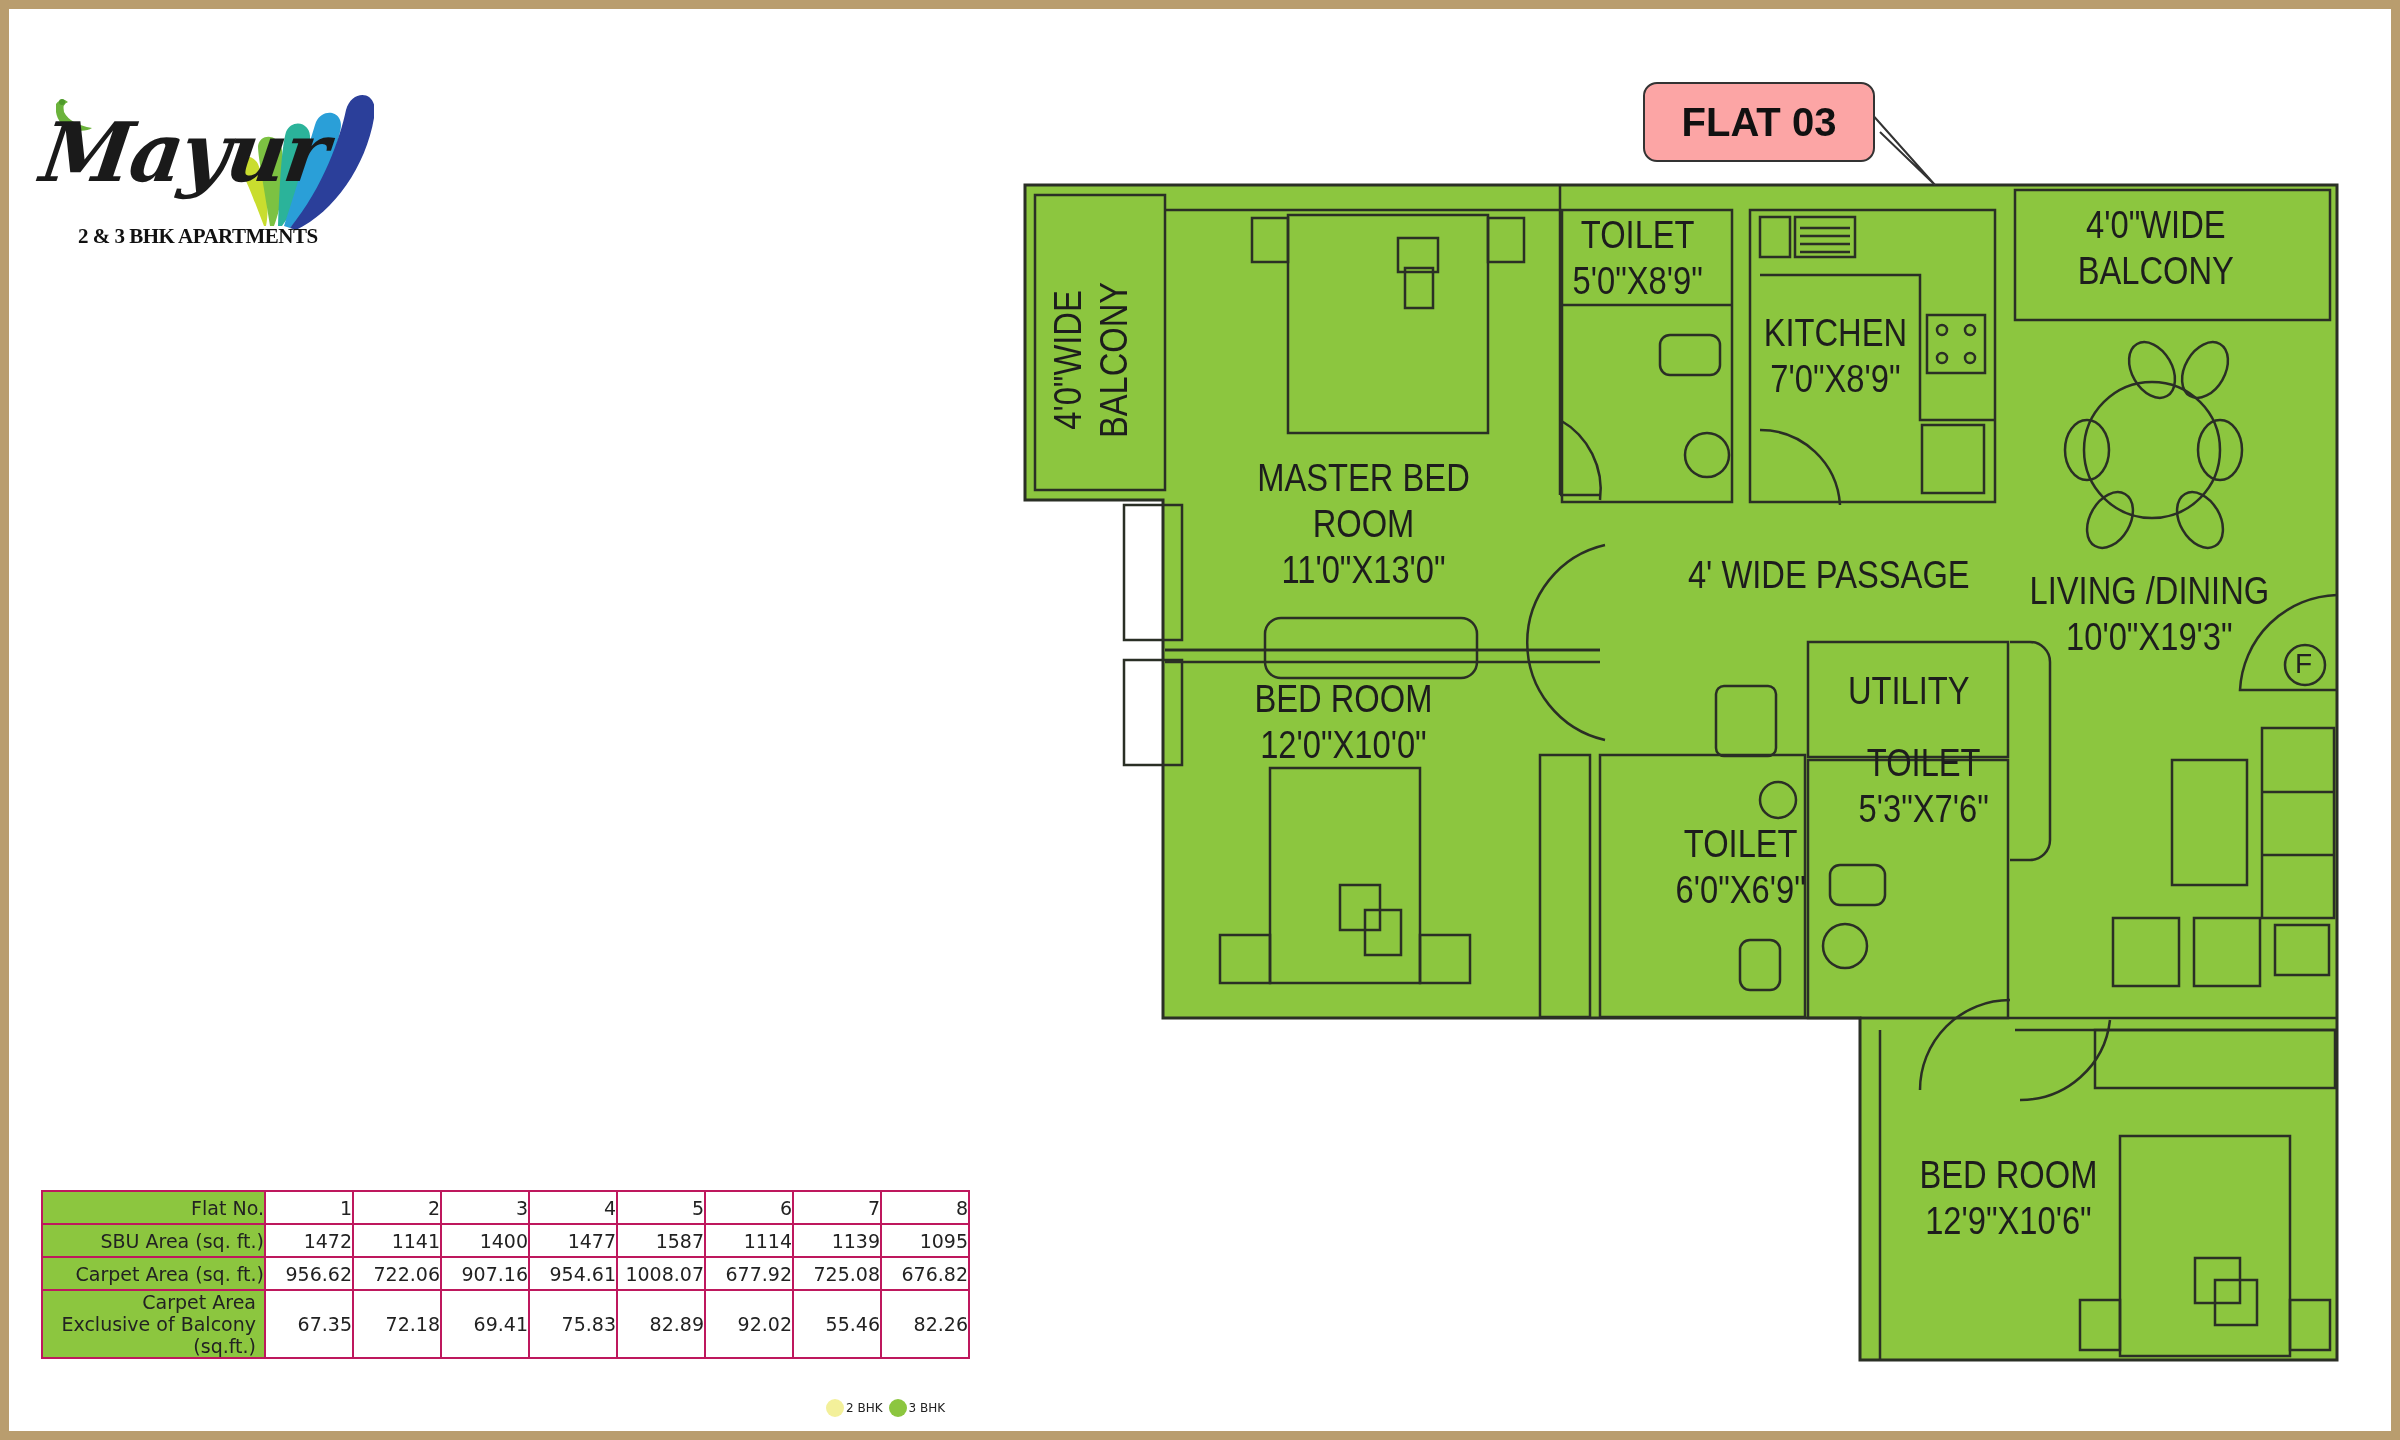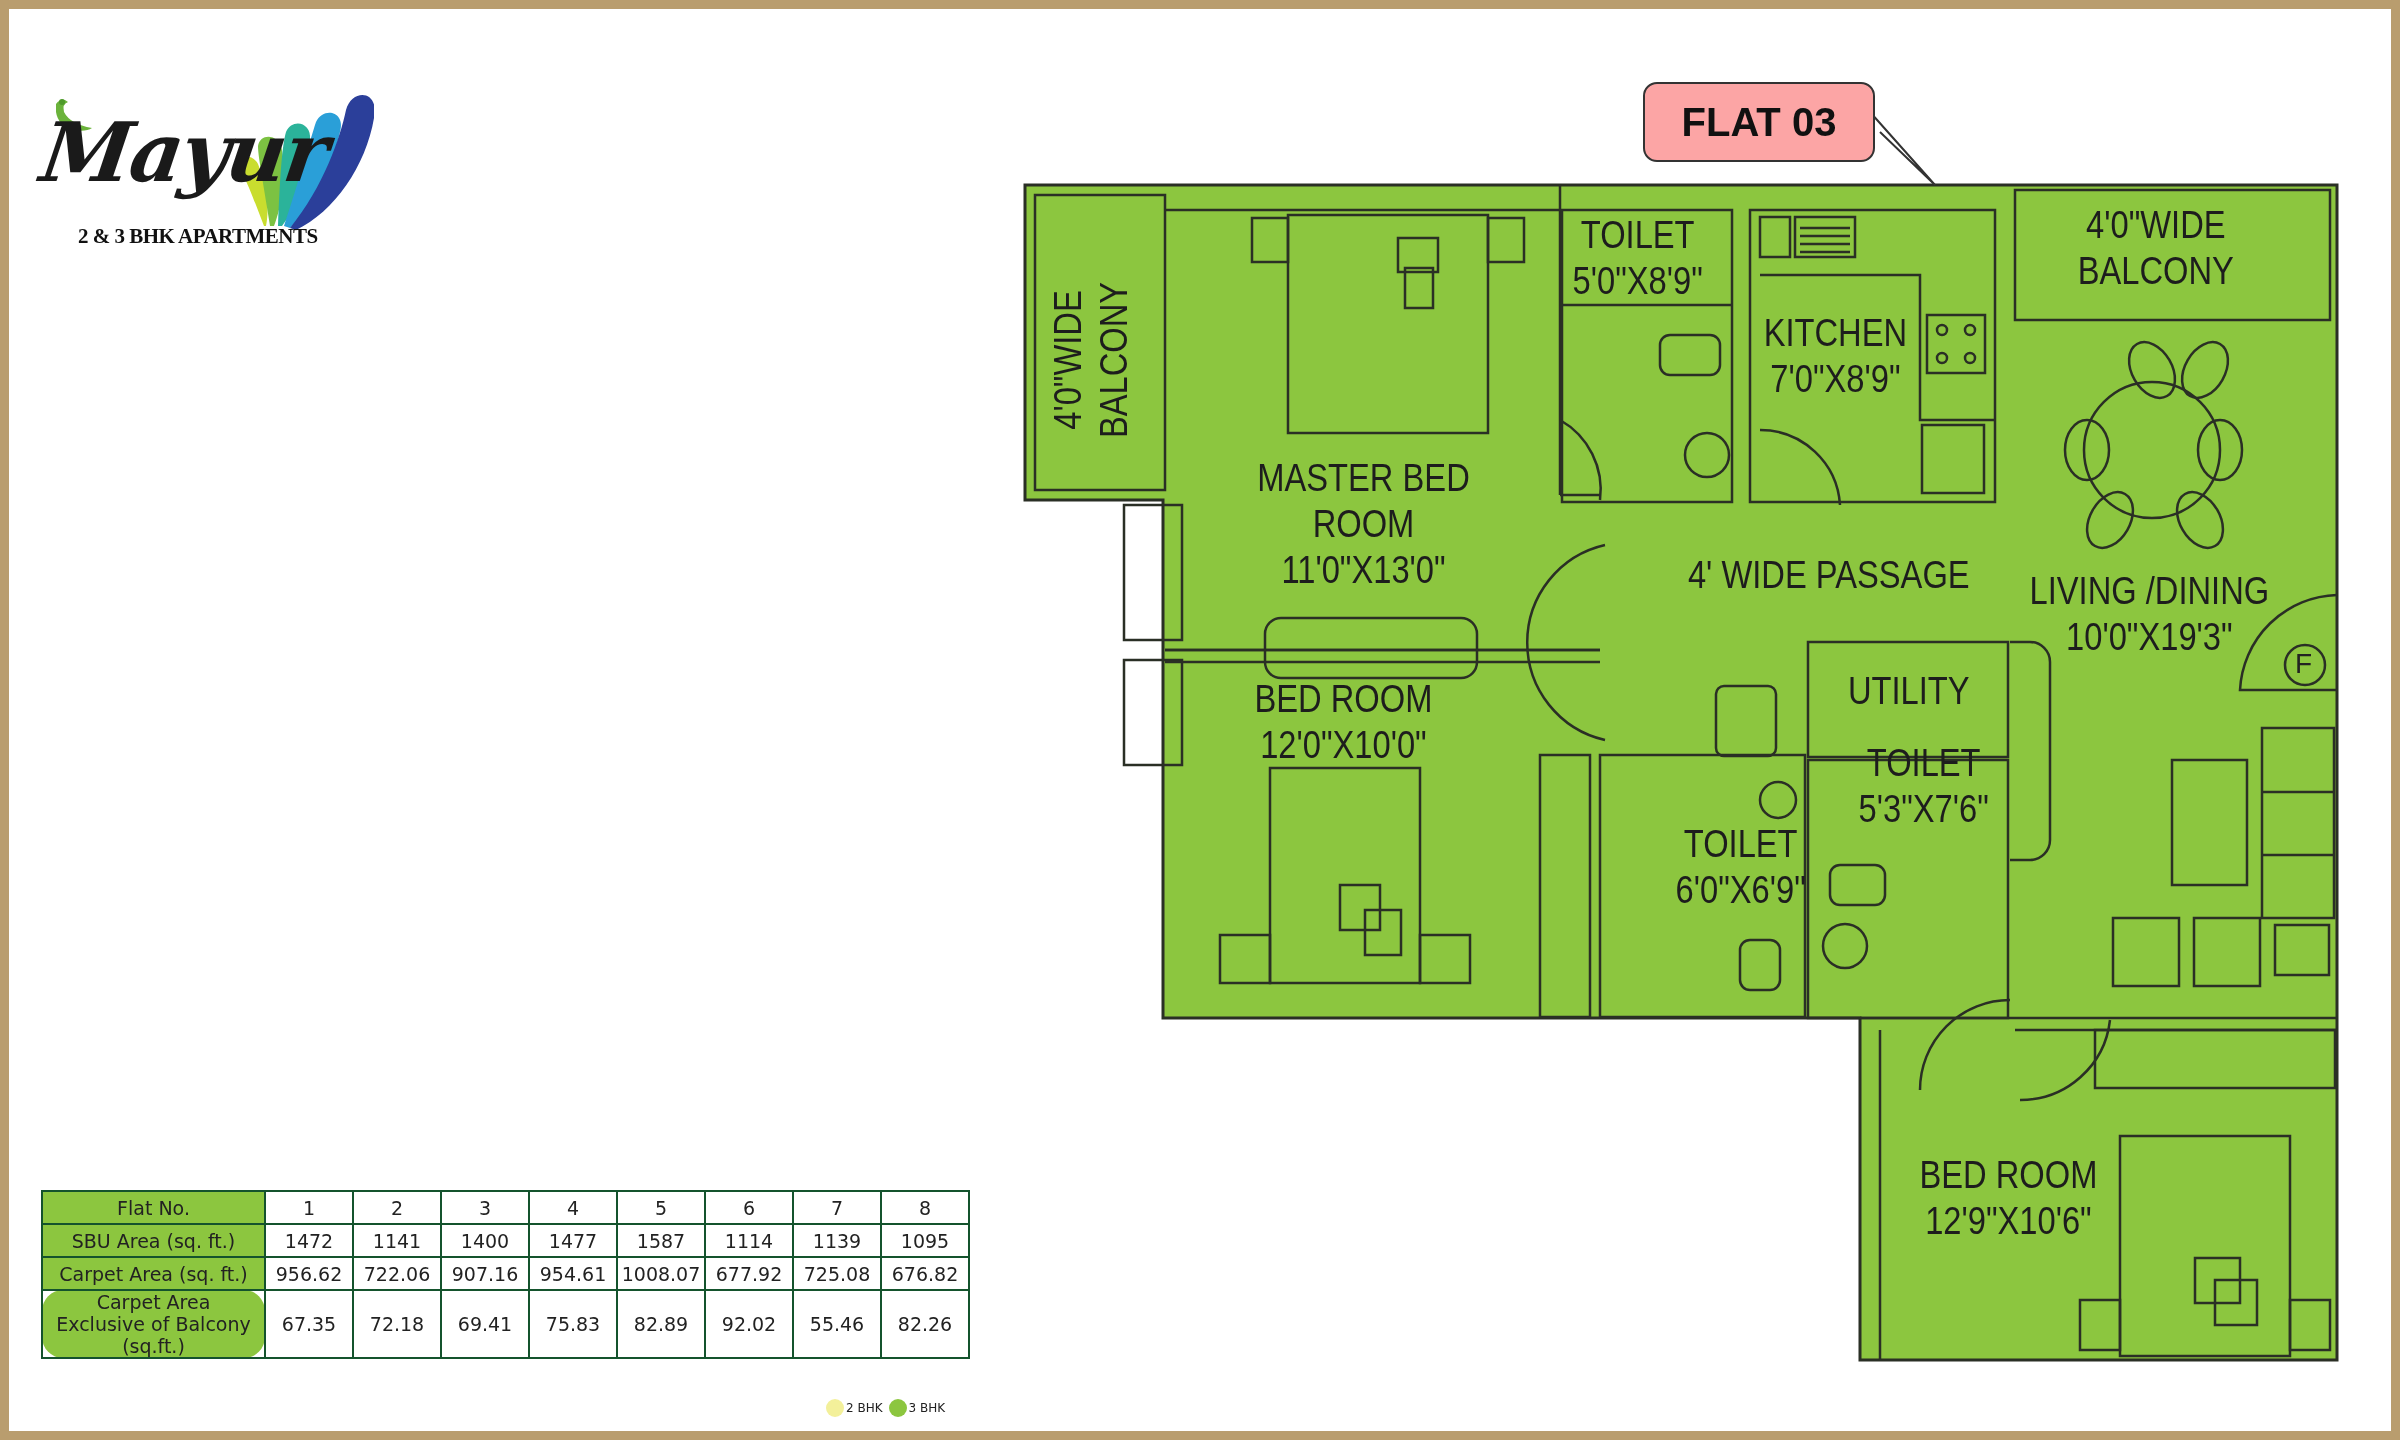--- a/index.html
+++ b/index.html
@@ -5,24 +5,24 @@
   html,body{margin:0;padding:0;}
   body{width:2400px;height:1440px;position:relative;overflow:hidden;background:#b99d6e;font-family:"Liberation Sans",sans-serif;}
   .page{position:absolute;left:9px;top:9px;width:2382px;height:1422px;background:#ffffff;}
   .abs{position:absolute;}
   
   .logo{position:absolute;left:34px;top:66px;width:340px;height:190px;}
   .logo-word{position:absolute;left:8px;top:38px;font-family:"DejaVu Serif",serif;font-style:italic;font-weight:bold;font-size:82px;color:#1a1a1a;letter-spacing:-2px;transform:skewX(-8deg);}
   .logo-sub{position:absolute;left:44px;top:158px;font-family:Liberation Serif, serif;font-weight:bold;font-size:21px;color:#111;letter-spacing:-0.5px;white-space:nowrap;}
   
   table.areas{position:absolute;left:41px;top:1190px;border-collapse:collapse;font-family:"DejaVu Sans",sans-serif;font-size:19px;color:#222;}
-  table.areas td{border:2px solid #14532d;text-align:center;padding:0;height:31px;}
+  table.areas td{border:2px solid #be185d;text-align:right;padding:0;height:31px;}
   table.areas td.lbl{background:#8cc63f;width:205px;}
   table.areas td.v{width:86px;background:#fff;}
-  table.areas tr.tall td{height:57px;line-height:22px;border-radius:21px;}
+  table.areas tr.tall td{height:57px;line-height:22px;}
   .legend{position:absolute;left:826px;top:1399px;display:flex;align-items:center;font-family:"DejaVu Sans",sans-serif;font-size:12px;color:#222;}
   .dot{width:18px;height:18px;border-radius:50%;display:inline-block;margin-right:2px;}
   
   .plan{position:absolute;left:0;top:0;width:2400px;height:1440px;}
   .room-label{position:absolute;font-family:"Liberation Sans",sans-serif;font-size:38px;color:#1d1d1d;text-align:center;line-height:46px;white-space:nowrap;transform:scaleX(0.86);}
   .callout{position:absolute;left:1643px;top:82px;width:228px;height:76px;border:2px solid #333;border-radius:14px;background:#fca5a5;display:flex;align-items:center;justify-content:center;font-family:"Liberation Sans",sans-serif;font-weight:bold;font-size:40px;color:#111;}
 </style>
 </head>
 <body>
 

